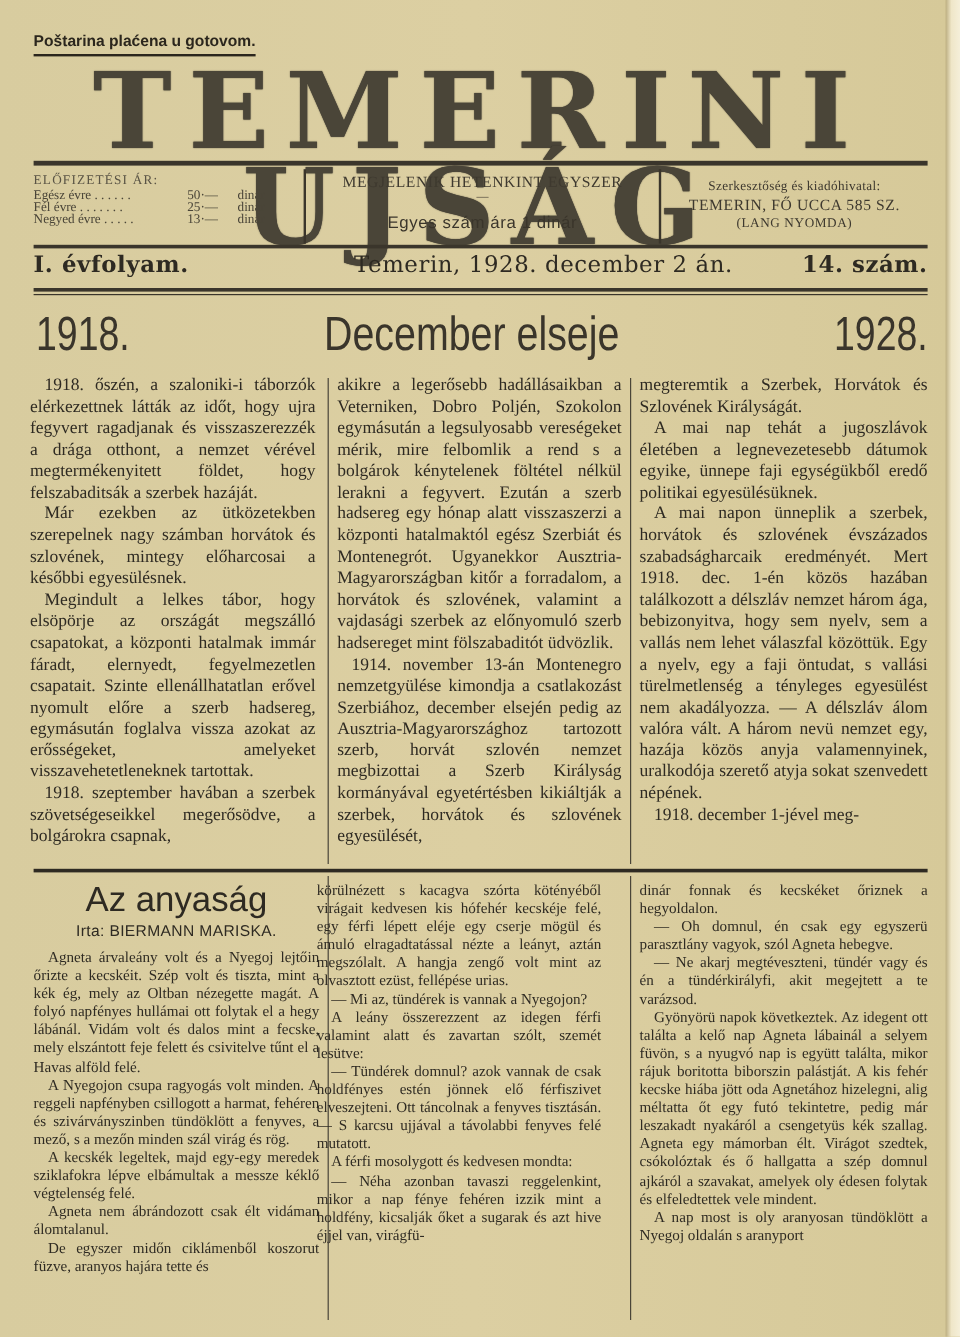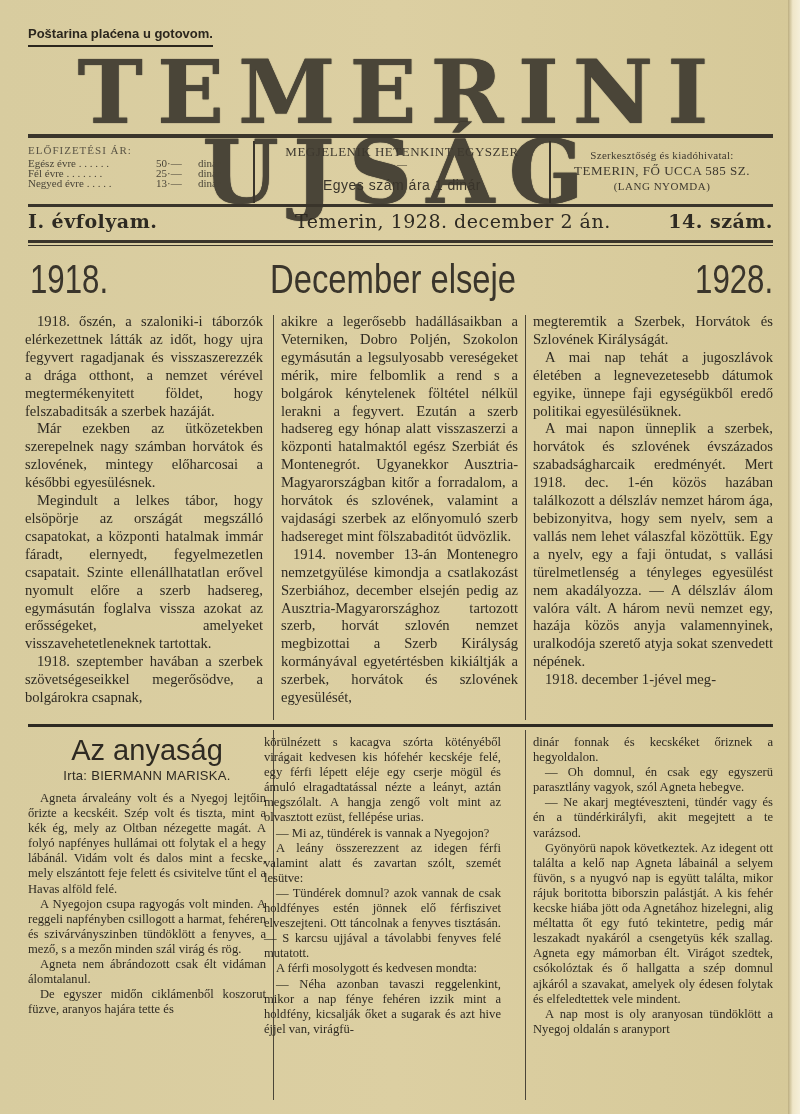--- a/index.html
+++ b/index.html
@@ -162,20 +162,21 @@
 </div>
 
 <div class="hsep" style="top:724px;"></div>
 
 <div class="story-title">Az anyaság</div>
 <div class="story-author">Irta: BIERMANN MARISKA.</div>
 
 <div class="scol scol1">
   <p>Agneta árvaleány volt és a Nyegoj lejtőin őrizte a kecskéit. Szép volt és tiszta, mint a kék ég, mely az Oltban nézegette magát. A folyó napfényes hullámai ott folytak el a hegy lábánál. Vidám volt és dalos mint a fecske, mely elszántott feje felett és csivitelve tűnt el a Havas alföld felé.</p>
   <p>A Nyegojon csupa ragyogás volt minden. A reggeli napfényben csillogott a harmat, fehéren és szivárványszinben tündöklött a fenyves, a mező, s a mezőn minden szál virág és rög.</p>
+  <p>A kecskék legeltek, majd egy-egy meredek sziklafokra lépve elbámultak a messze kéklő végtelenség felé.</p>
   <p>Agneta nem ábrándozott csak élt vidáman álomtalanul.</p>
   <p>De egyszer midőn ciklámenből koszorut füzve, aranyos hajára tette és</p>
 </div>
 <div class="vsep" style="left:273px; top:730px; height:370px;"></div>
 <div class="scol scol2">
   <p class="noind">körülnézett s kacagva szórta kötényéből virágait kedvesen kis hófehér kecskéje felé, egy férfi lépett eléje egy cserje mögül és ámuló elragadtatással nézte a leányt, aztán megszólalt. A hangja zengő volt mint az olvasztott ezüst, fellépése urias.</p>
   <p>— Mi az, tündérek is vannak a Nyegojon?</p>
   <p>A leány összerezzent az idegen férfi valamint alatt és zavartan szólt, szemét lesütve:</p>
   <p>— Tündérek domnul? azok vannak de csak holdfényes estén jönnek elő férfiszivet elveszejteni. Ott táncolnak a fenyves tisztásán. — S karcsu ujjával a távolabbi fenyves felé mutatott.</p>
   <p>A férfi mosolygott és kedvesen mondta:</p>

